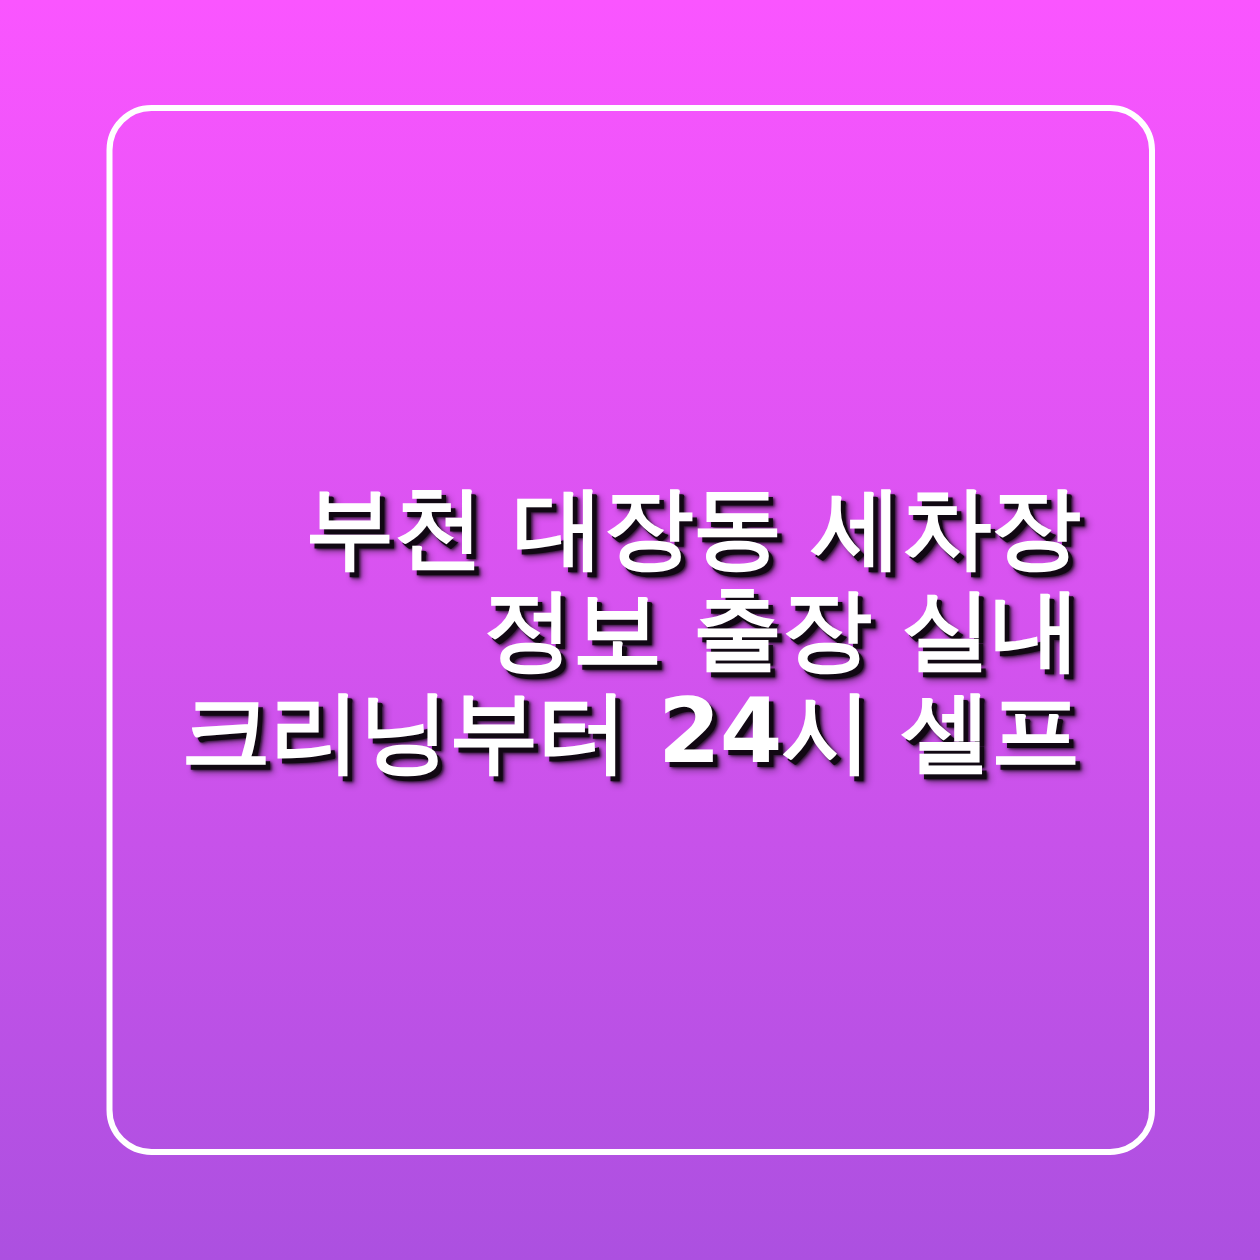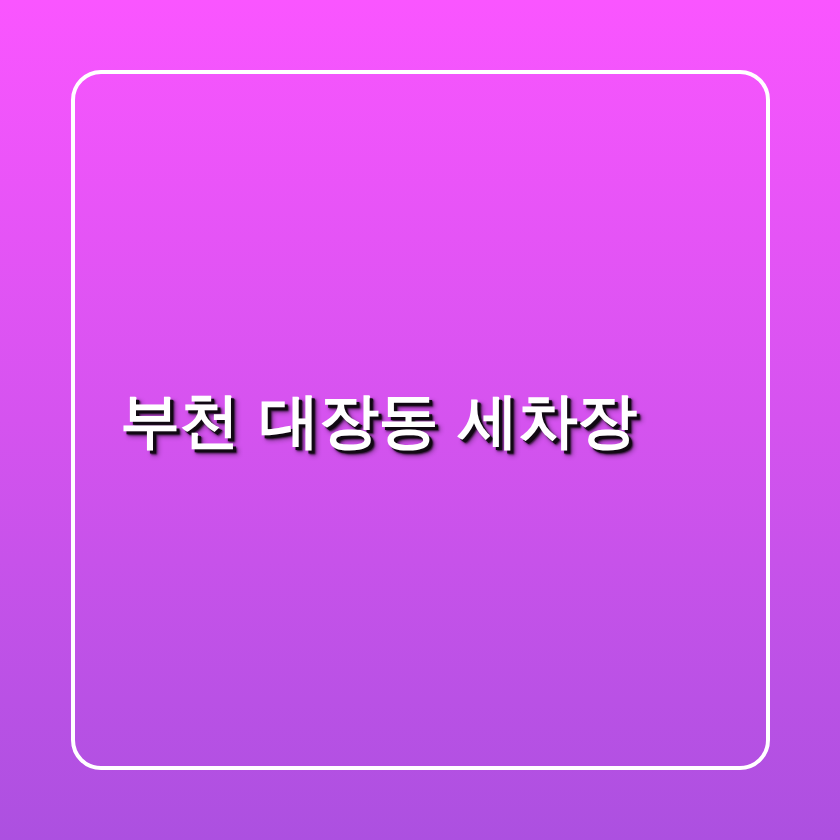--- a/index.html
+++ b/index.html
@@ -48,21 +48,21 @@
     display: flex;
     flex-direction: column;
     align-items: center;
     justify-content: center;
   }
 
   .headline {
     margin: 0;
     padding: 0;
     width: 600px;
-    text-align: left;
+    text-align: right;
     font-size: 60px;
     line-height: 68px;
     font-weight: 700;
     letter-spacing: -0.5px;
     color: #FFFFFF;
     
     text-shadow:
        3px 3px 0   rgba(16,8,18,0.95),
        4px 4px 2px rgba(16,8,18,0.80),
        5px 5px 5px rgba(16,8,18,0.45);
@@ -76,16 +76,18 @@
 </head>
 <body>
 
 <div class="poster" style="width: 840px; height: 840px; background: linear-gradient(rgb(250, 85, 255) 0%, rgb(213, 83, 239) 50%, rgb(172, 80, 224) 100%);">
 
   <div class="frame" style="left: 71px; top: 70px; width: 699px; height: 700px; border: 4px solid rgb(255, 255, 255); border-radius: 30px;"></div>
 
   <div class="headline-wrap">
     <h1 class="headline" style="color: rgb(255, 255, 255);">
       <span class="line">부천 대장동 세차장</span>
+      <span class="line">정보 출장 실내</span>
+      <span class="line">크리닝부터 24시 셀프</span>
     </h1>
   </div>
 
 </div>
 
 </body></html>

